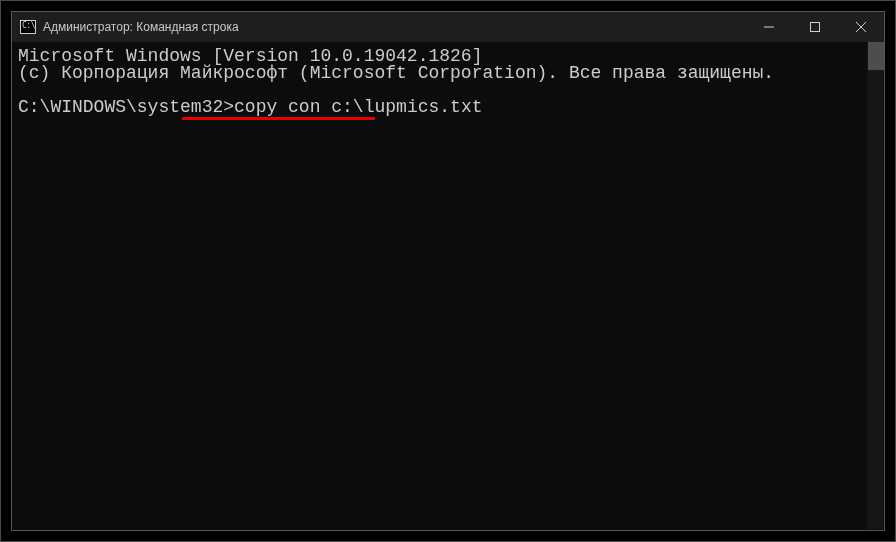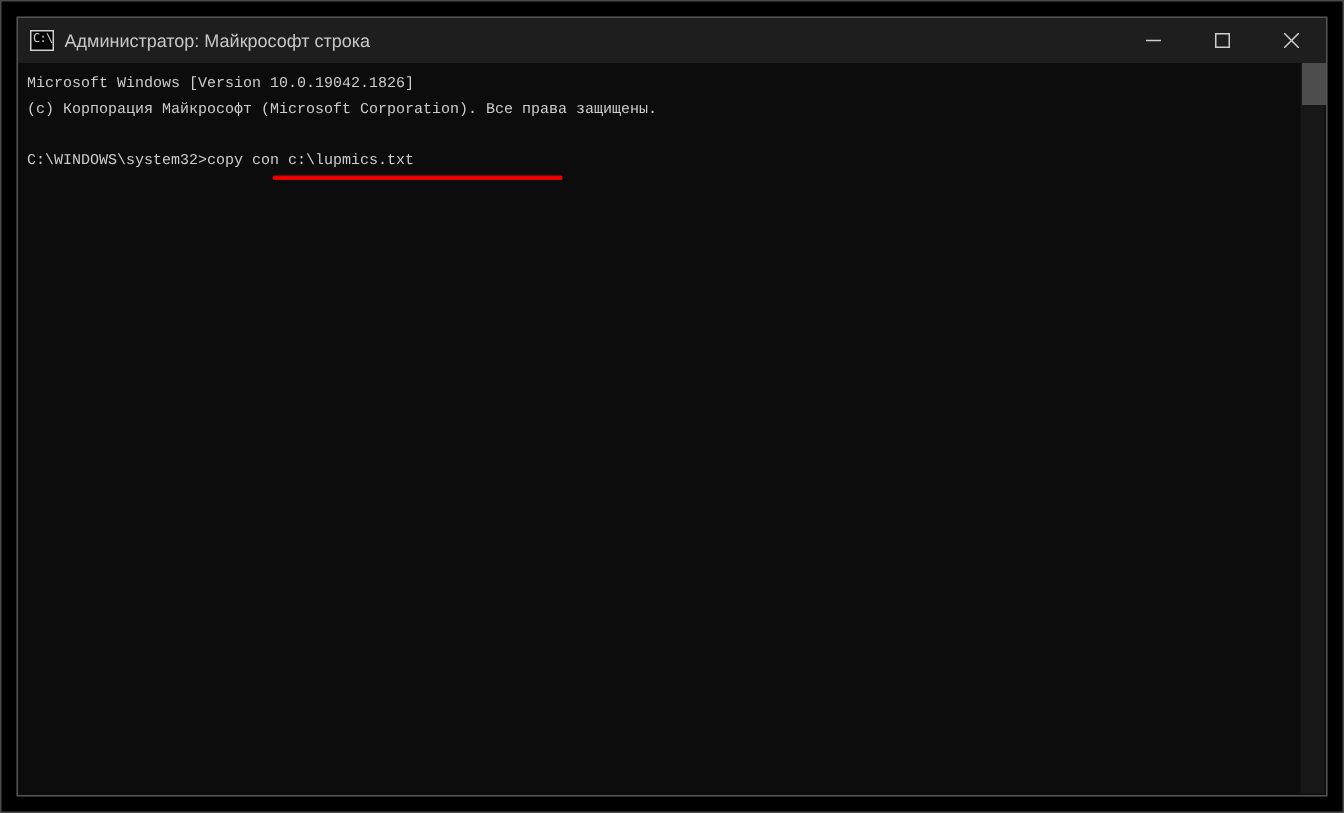--- a/index.html
+++ b/index.html
@@ -6,35 +6,35 @@
   html,body { width:896px; height:542px; background:#000; overflow:hidden; font-family:Consolas,'Courier New',monospace; }
   .outer { position:absolute; left:0; top:0; width:896px; height:542px; background:#000; border:1px solid #4a4a4a; }
   .window { position:absolute; left:10px; top:10px; right:10px; bottom:10px; background:#0c0c0c; border:1px solid #555; display:flex; flex-direction:column; }
   .titlebar { height:30px; background:#1e1e1e; display:flex; align-items:center; color:#c8c8c8; font-family:"Segoe UI",Tahoma,sans-serif; font-size:12px; user-select:none; }
   .app-icon { width:16px; height:14px; margin-left:8px; margin-right:7px; border:1px solid #cfcfcf; background:#000; font-size:8px; line-height:10px; font-family:Consolas,monospace; color:#cfcfcf; text-align:left; padding-left:1px; letter-spacing:-0.5px; }
   .title-text { flex:1; white-space:nowrap; overflow:hidden; }
   .win-controls { display:flex; height:100%; }
   .win-btn { width:46px; height:100%; display:flex; align-items:center; justify-content:center; color:#cfcfcf; }
   .win-btn svg { display:block; }
   .client { flex:1; position:relative; background:#0c0c0c; overflow:hidden; }
-  .console { position:absolute; left:6px; top:6px; right:18px; color:#cccccc; font-family:Consolas,'Courier New',monospace; font-size:10px; line-height:17px; white-space:pre; }
+  .console { position:absolute; left:6px; top:6px; right:18px; color:#cccccc; font-family:Consolas,'Courier New',monospace; font-size:18px; line-height:17px; white-space:pre; }
   .prompt-line { display:inline; }
   .underline-annotation { position:absolute; height:3px; background:#e60000; border-radius:1px; }
   .scrollbar-track { position:absolute; top:1px; right:1px; width:16px; bottom:1px; background:#171717; }
   .scrollbar-thumb { position:absolute; top:0; right:0; width:16px; height:28px; background:#4d4d4d; }
 </style>
 </head>
 <body>
 
 <div class="outer">
   <div class="window">
 
     <div class="titlebar">
       <div class="app-icon">C:\</div>
-      <div class="title-text">Администратор: Майкрософт строка</div>
+      <div class="title-text">Администратор: Командная строка</div>
       <div class="win-controls">
         <div class="win-btn">
           <svg width="10" height="10" viewBox="0 0 10 10">
               <path d="M0 5 H10" stroke="#cfcfcf" stroke-width="1"></path>
             </svg>
         </div>
         <div class="win-btn">
           <svg width="10" height="10" viewBox="0 0 10 10">
               <rect x="0.5" y="0.5" width="9" height="9" fill="none" stroke="#cfcfcf" stroke-width="1"></rect>
             </svg>

